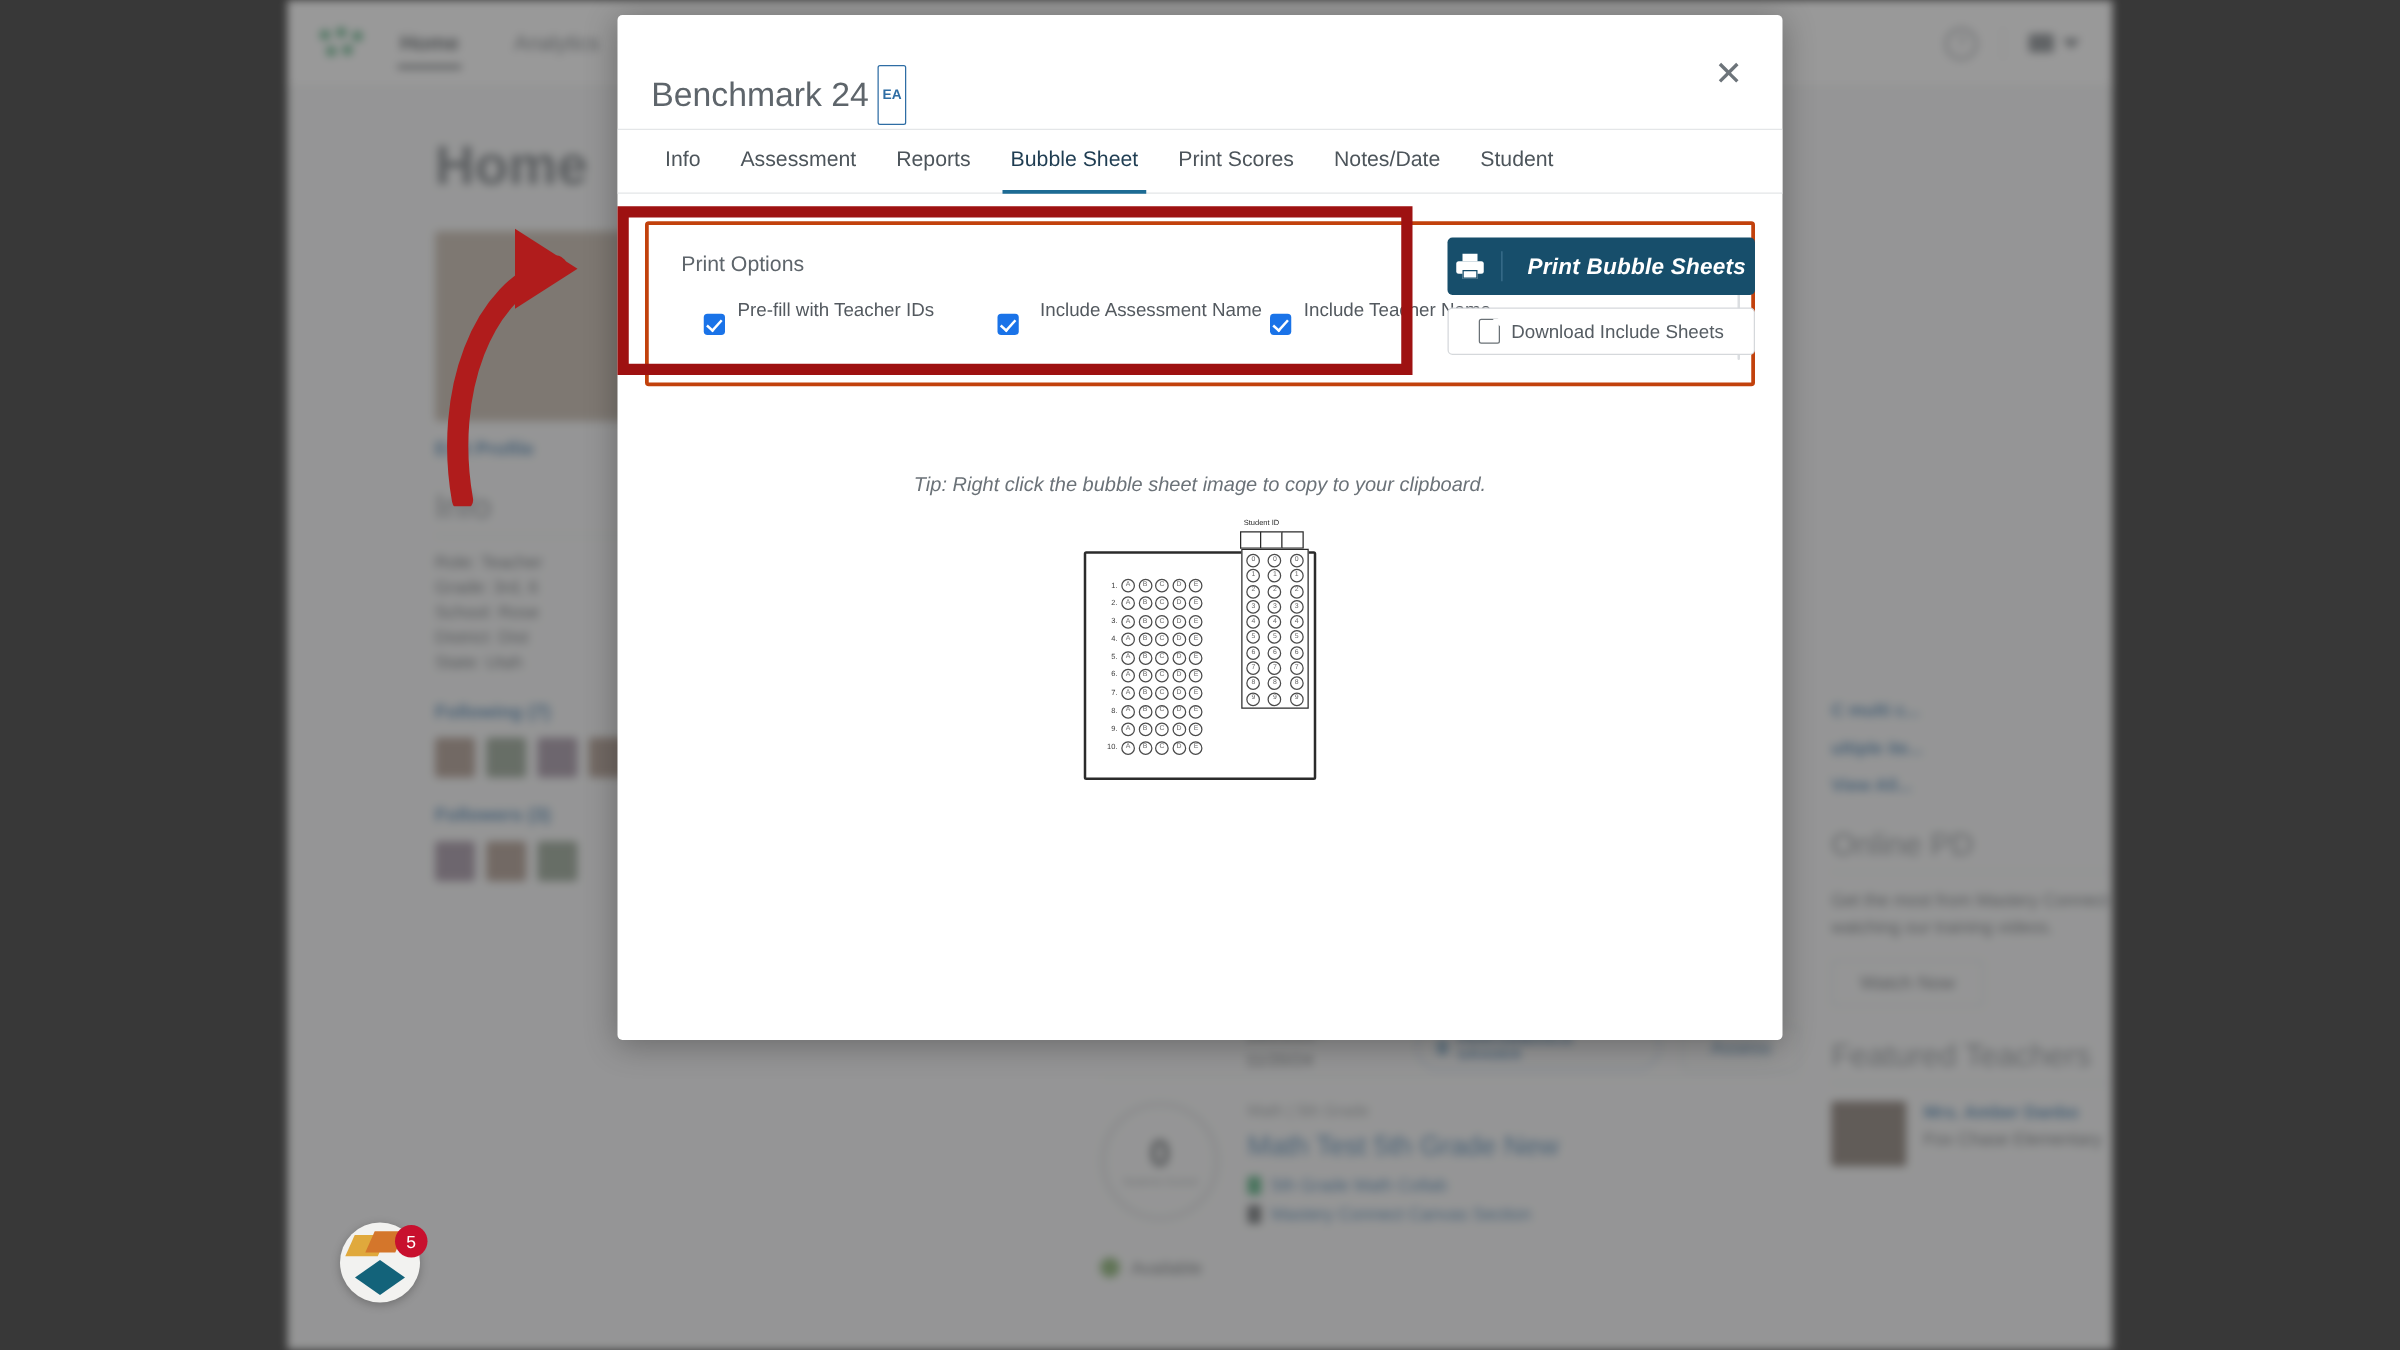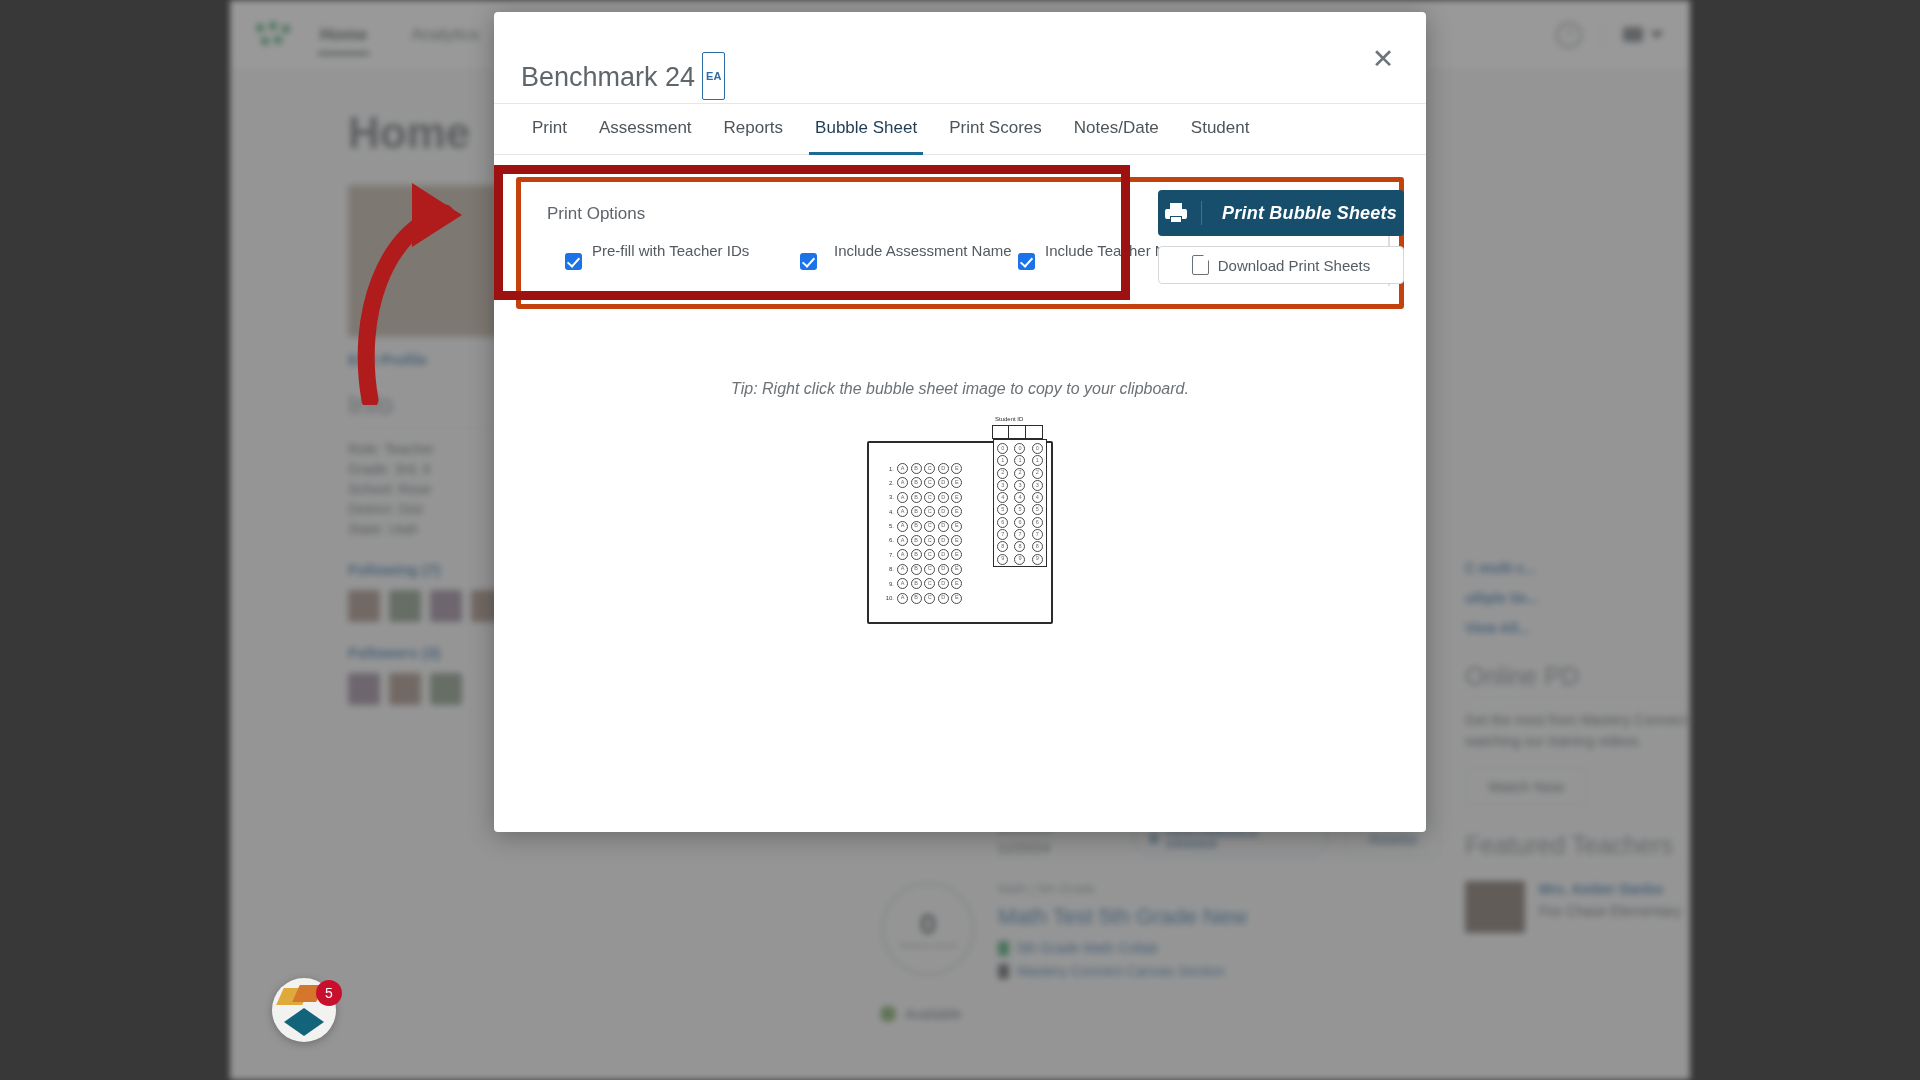--- a/index.html
+++ b/index.html
@@ -128,21 +128,21 @@
   .tabs { display:flex; gap:0; padding:0 22px; border-bottom:1px solid #e4e6e8; background:#fff; }
   .tab {
     padding:14px 16px 16px; font-size:17px; color:#4d555b; position:relative; white-space:nowrap;
   }
   .tab.active { color:#1f3d52; }
   .tab.active::after {
     content:""; position:absolute; left:10px; right:10px; bottom:-1px; height:3px; background:#1d6b94;
   }
 
   .print-options {
-    margin:22px 22px 0; border:5px solid #c2410c; border-radius:3px; padding:22px 26px 26px;
+    margin:22px 22px 0; border:3px solid #c2410c; border-radius:3px; padding:22px 26px 26px;
     position:relative; min-height:132px; background:#fff;
   }
   .po-title { font-size:17px; color:#5e656b; margin-bottom:18px; }
   .po-row { display:flex; align-items:flex-start; gap:0; }
   .po-item { display:flex; align-items:flex-start; gap:10px; }
   .po-item.i1 { margin-left:18px; width:235px; }
   .po-item.i2 { width:218px;gap:17px; }
   .po-item.i3 { width:200px; }
   .cbx {
     width:17px; height:17px; border-radius:3px; background:#1a73e8; position:relative;
@@ -345,21 +345,21 @@
   <div id="modal">
 
     <div class="modal-head">
       <div class="modal-title">
         <span>Benchmark 24</span><span class="ea-badge">EA</span>
       </div>
       <div class="modal-close">✕</div>
     </div>
 
     <div class="tabs">
-      <div class="tab">Print</div>
+      <div class="tab">Info</div>
       <div class="tab">Assessment</div>
       <div class="tab">Reports</div>
       <div class="tab active">Bubble Sheet</div>
       <div class="tab">Print Scores</div>
       <div class="tab">Notes/Date</div>
       <div class="tab">Student</div>
     </div>
 
     <div class="print-options">
       <div class="po-title">Print Options</div>
@@ -385,21 +385,21 @@
         <span class="printer-ico">
           <span class="top"></span>
             <span class="body"></span>
             <span class="btm"></span>
         </span>
         <span class="pdiv"></span>
         <span>Print Bubble Sheets</span>
       </div>
       <div class="btn-dl">
         <span class="pdf-ico"></span>
-        <span>Download Print Sheets</span>
+        <span>Download Include Sheets</span>
       </div>
     </div>
 
     <div class="tip">Tip: Right click the bubble sheet image to copy to your clipboard.</div>
 
     <div class="sheet-wrap">
       <div class="sheet">
         <div class="sheet-page"></div>
         <div class="sid-label">Student  ID</div>
         <div class="sid-boxes">

